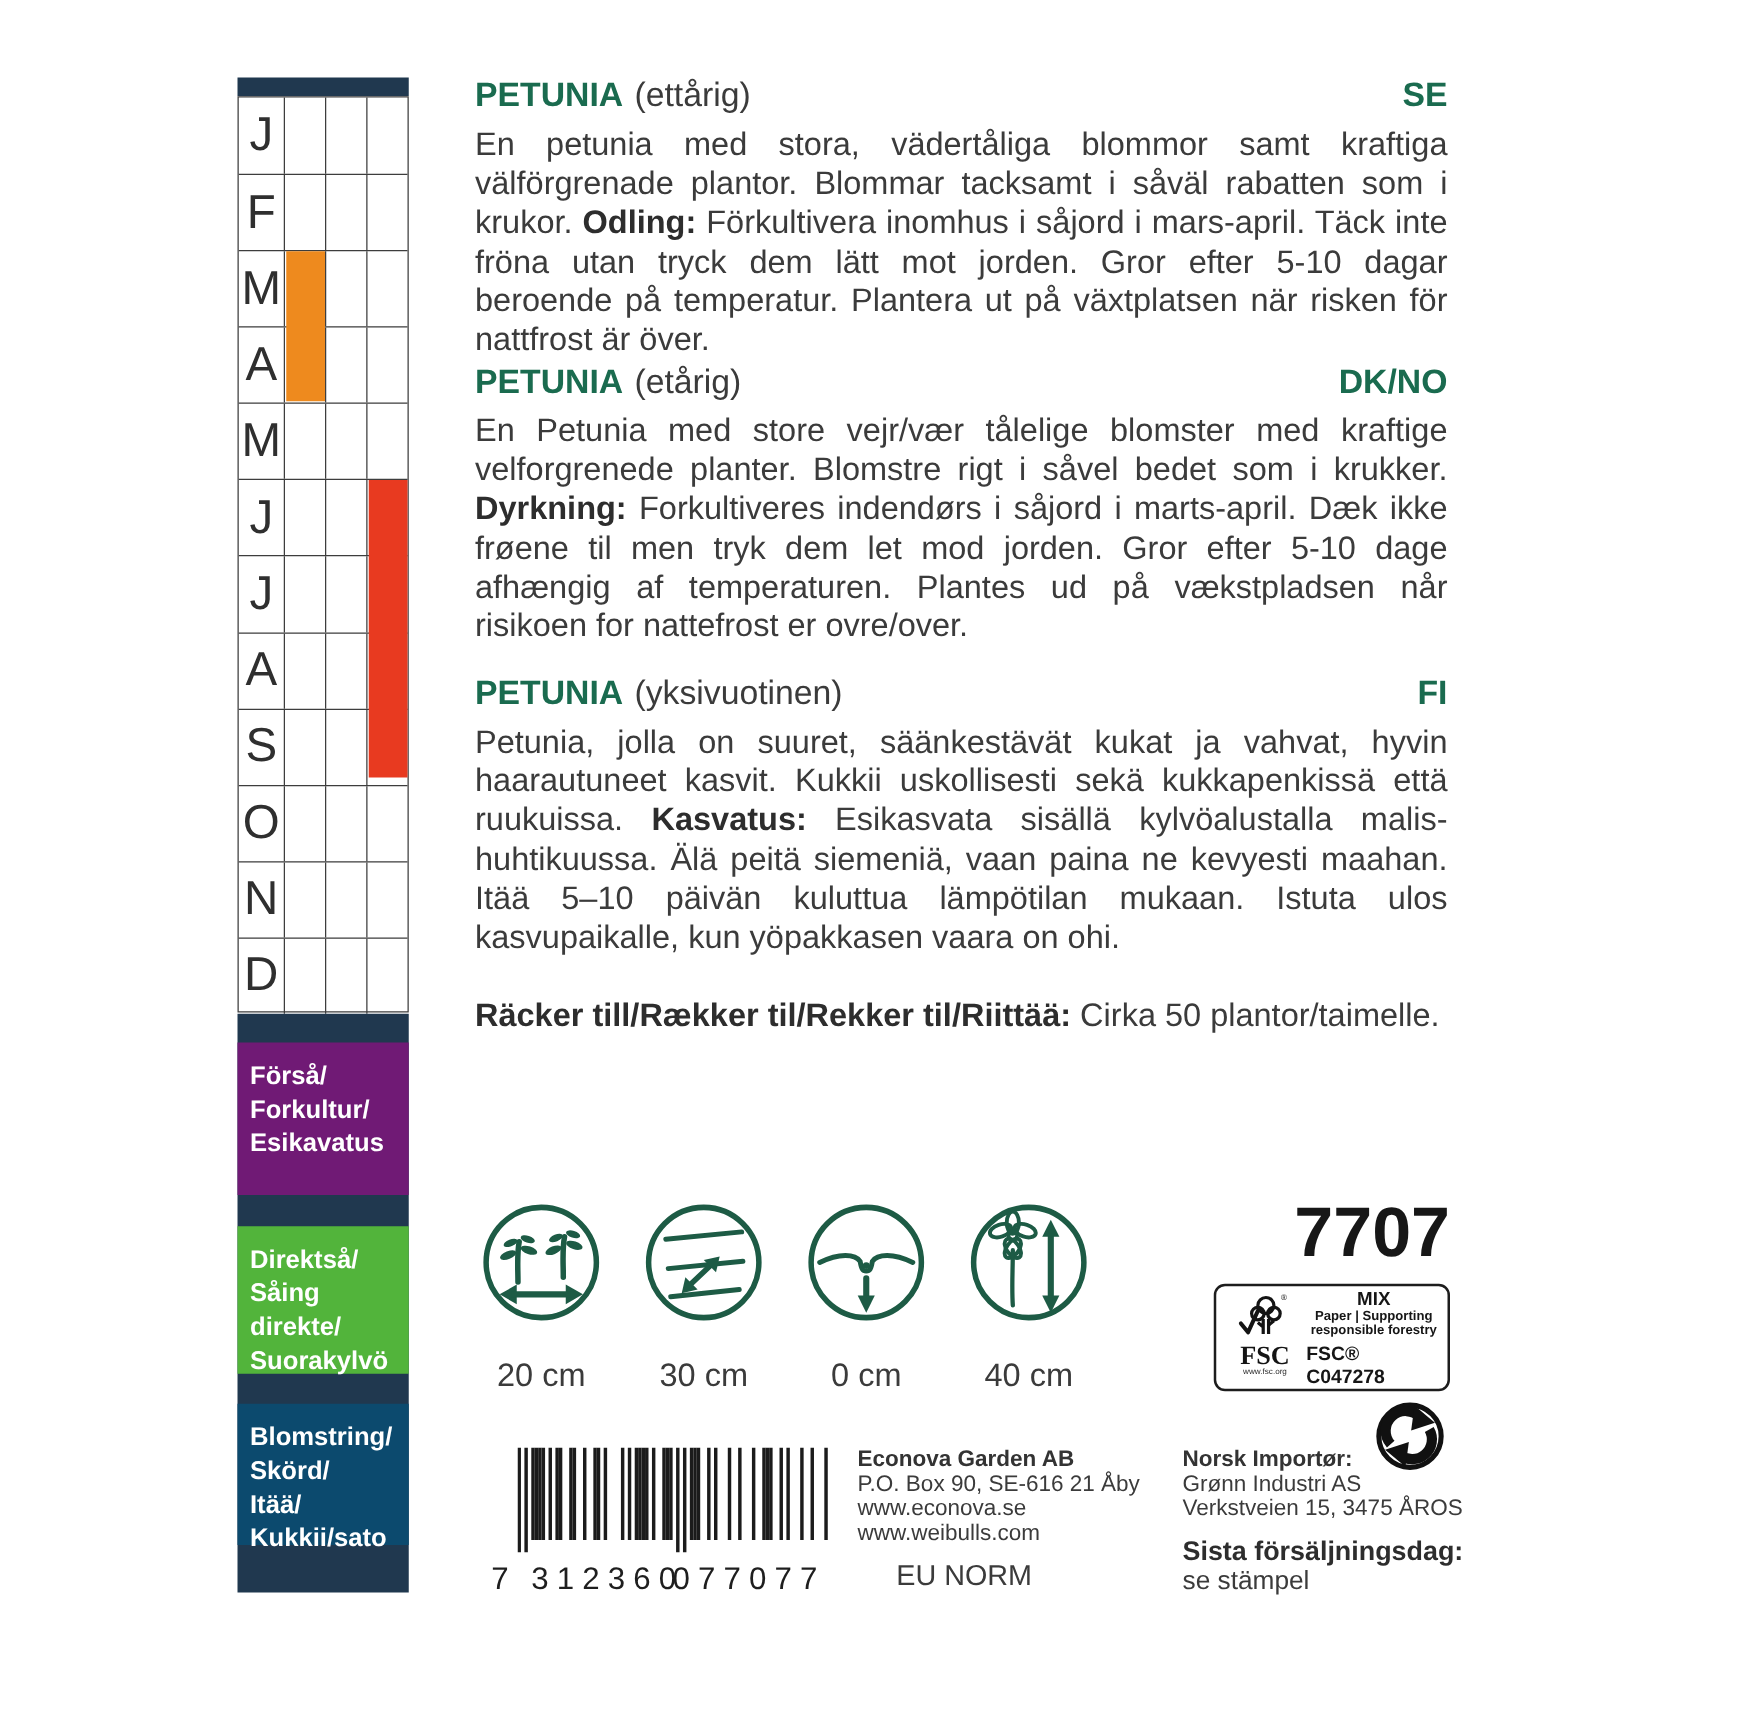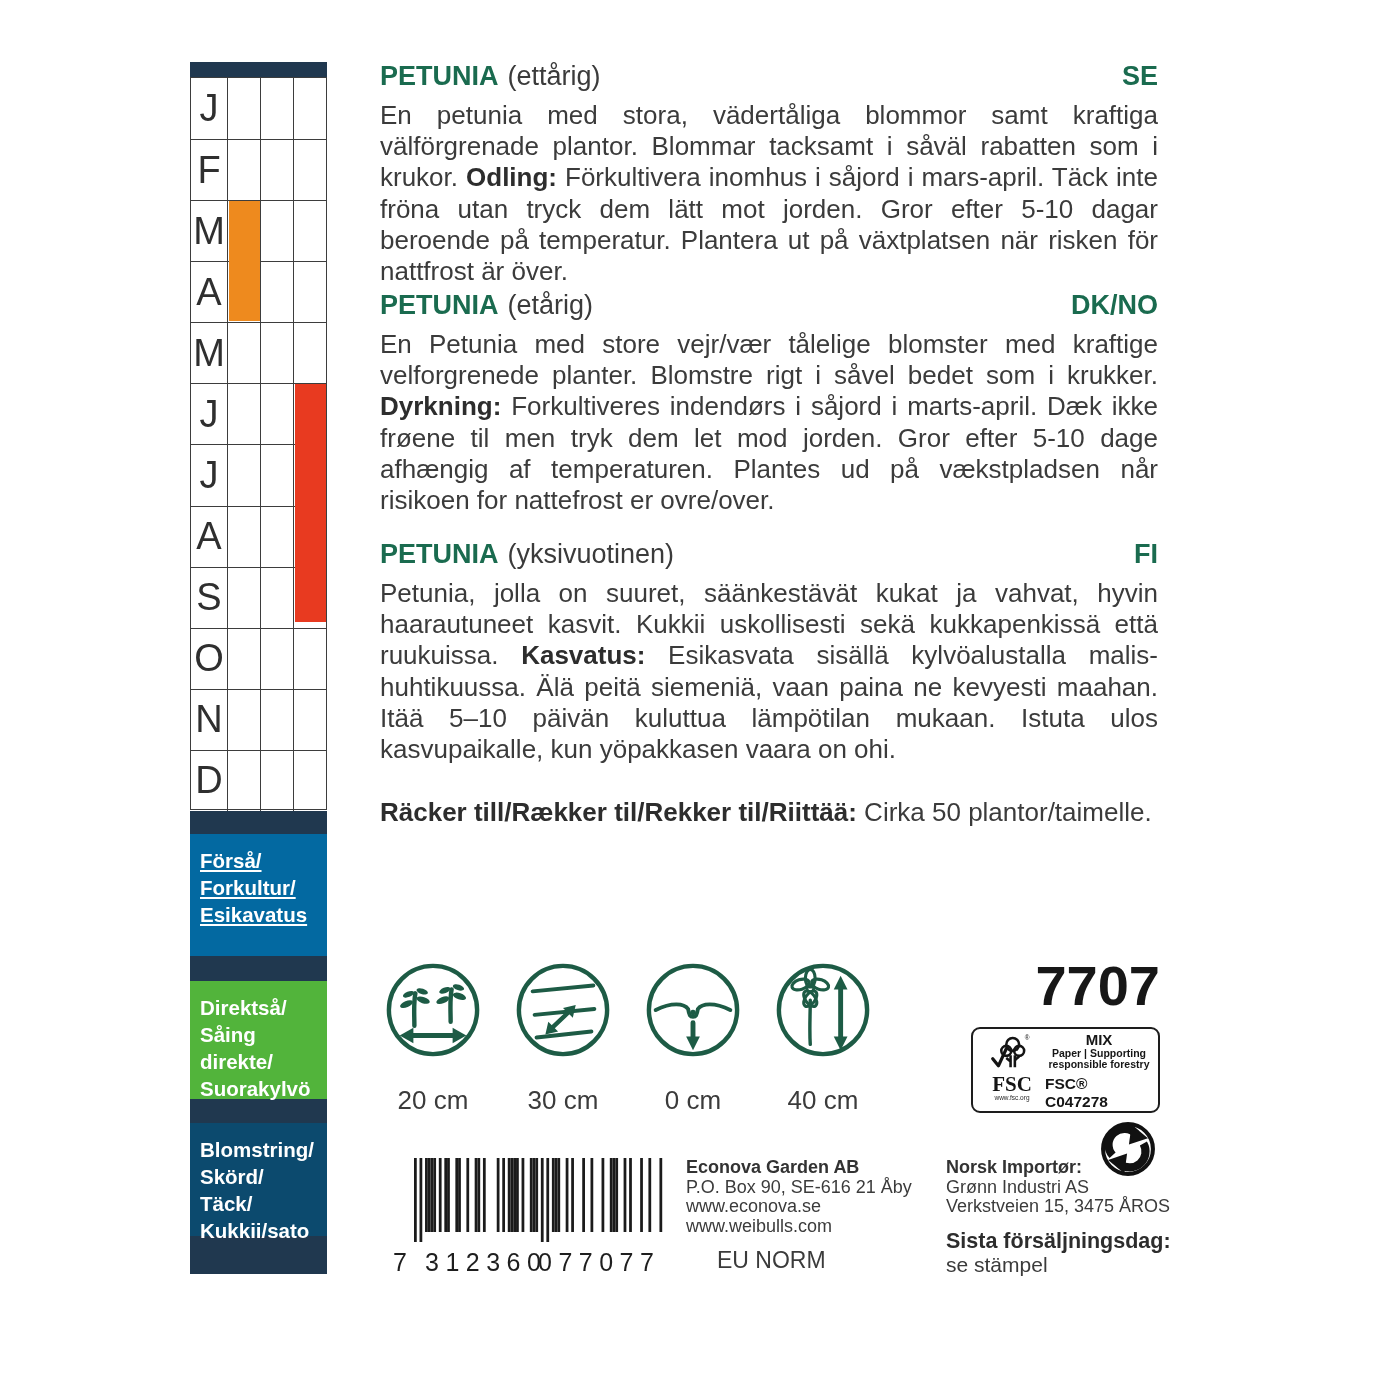--- a/index.html
+++ b/index.html
@@ -150,35 +150,35 @@
         <div class="cal-row">
           <div class="cal-cell letter">D</div>
           <div class="cal-cell"></div>
           <div class="cal-cell"></div>
           <div class="cal-cell"></div>
         </div>
         <div class="cal-bar" style="left: 37.5px; width: 31.2px; top: 123.167px; height: 120.167px; background: rgb(238, 138, 30);"></div>
         <div class="cal-bar" style="left: 103.9px; width: 31.1px; top: 306.417px; height: 238.058px; background: rgb(232, 58, 32);"></div>
       </div>
     <div class="cal-bottom">
-        <div class="legend-box legend-box-0" style="background: #0369a1; text-decoration: underline;">
+        <div class="legend-box legend-box-0" style="background: #701a75;">
           <div>Förså/</div>
           <div>Forkultur/</div>
           <div>Esikavatus</div>
         </div>
         <div class="legend-box legend-box-1" style="background: rgb(82, 180, 59);">
           <div>Direktså/</div>
           <div>Såing</div>
           <div>direkte/</div>
           <div>Suorakylvö</div>
         </div>
         <div class="legend-box legend-box-2" style="background: #0c4a6e;">
           <div>Blomstring/</div>
           <div>Skörd/</div>
-          <div>Täck/</div>
+          <div>Itää/</div>
           <div>Kukkii/sato</div>
         </div>
       </div>
   </aside>
 
   <section class="sec sec-se">
     <div class="sec-head">
       <span class="sec-title">PETUNIA</span>
       <span class="sec-sub">(ettårig)</span>
       <span class="sec-lang">SE</span>

